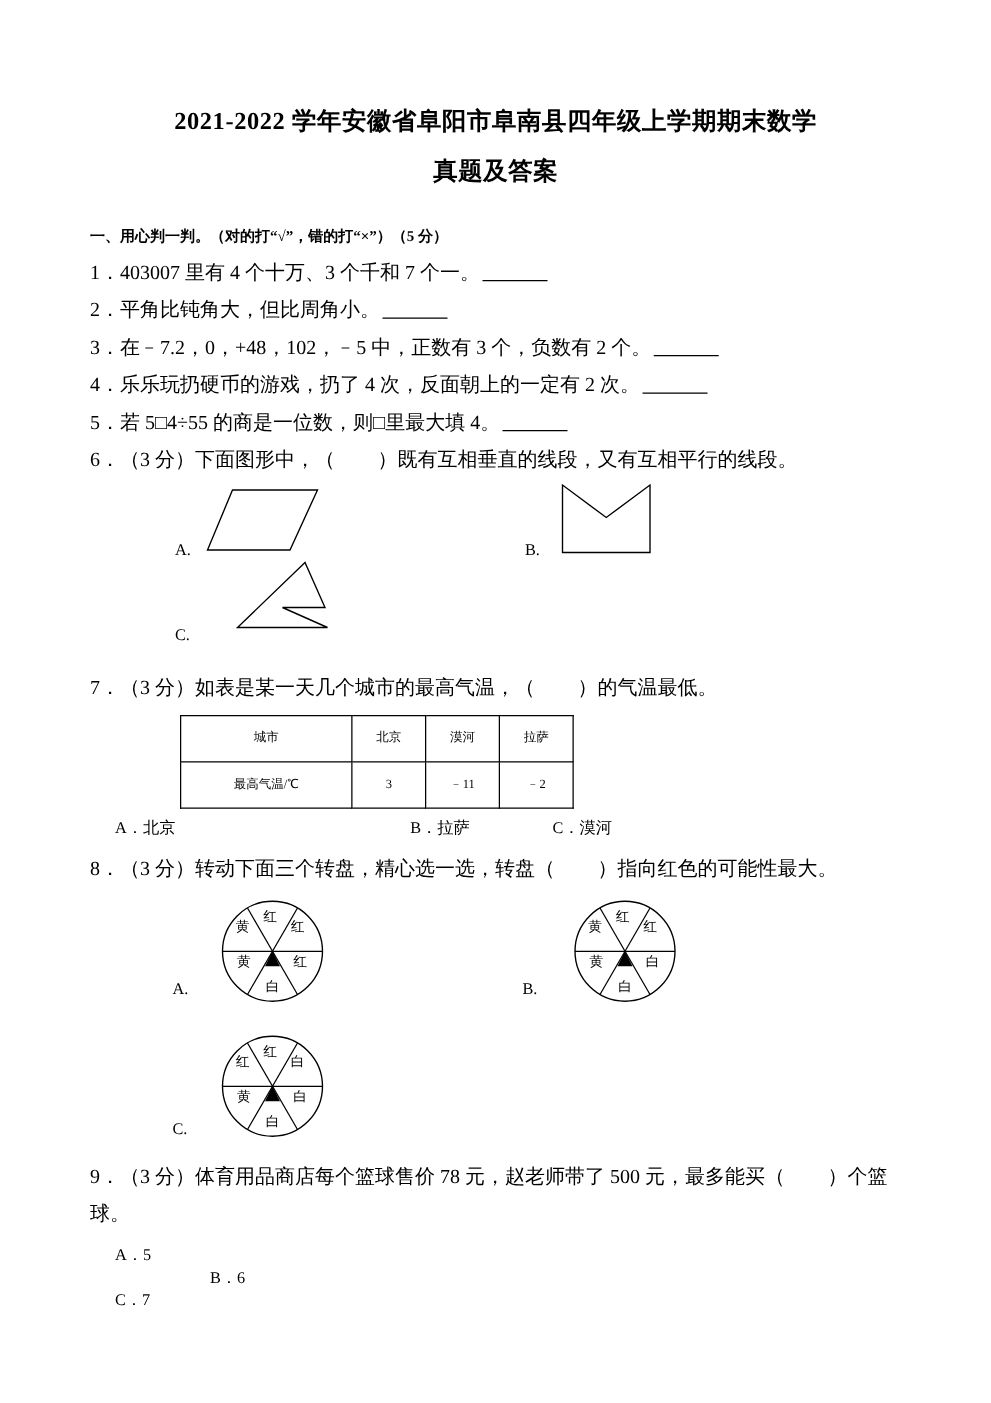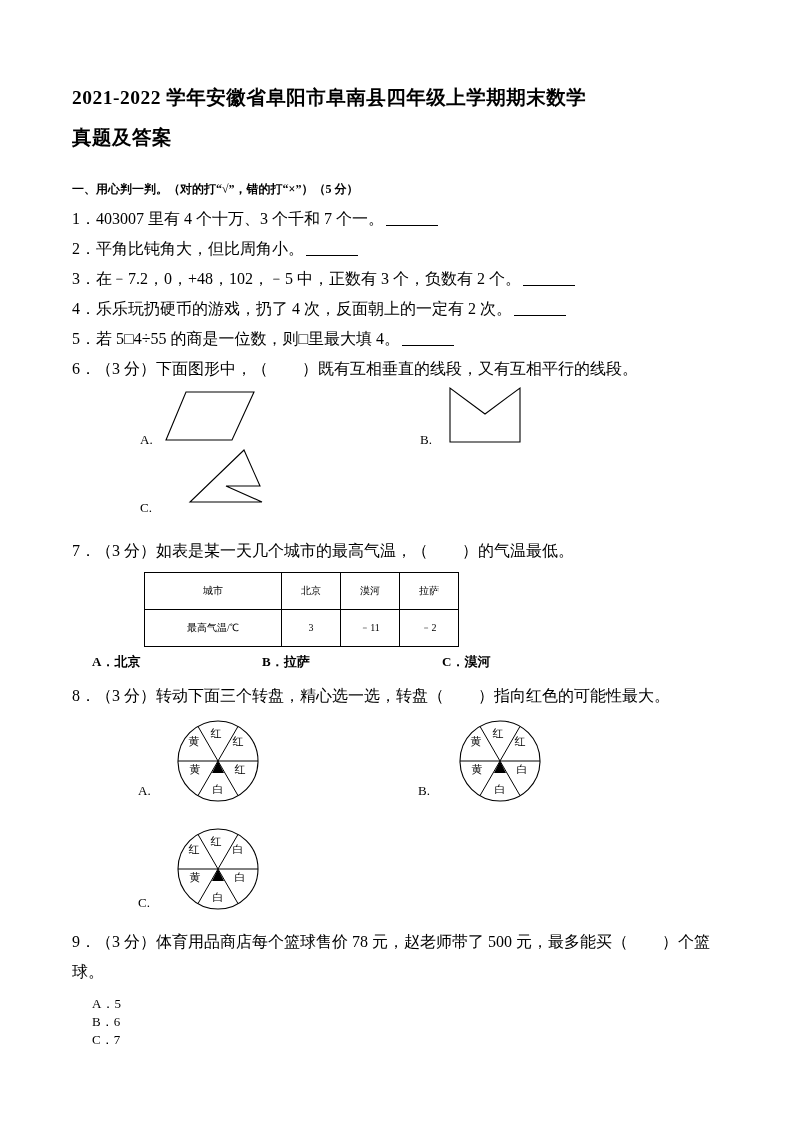--- a/index.html
+++ b/index.html
@@ -15,20 +15,21 @@
     position: relative;
   }
   .page {
     position: relative;
     width: 793px;
     height: 1122px;
     box-sizing: border-box;
     padding: 78px 72px 40px 72px;
   }
   .doc-title {
+    text-align: center;
     font-size: 19.5px;
     font-weight: 700;
     line-height: 40px;
     letter-spacing: 0.5px;
     font-family: "Liberation Serif", serif;
   }
   .doc-title .line2 {
     display: block;
   }
   .section-head {
@@ -78,23 +79,23 @@
   }
   table.temp-table td.city-cell {
     width: 56px;
   }
   .q7-choices {
     margin-top: 6px;
     font-size: 13px;
     display: flex;
     padding-left: 20px;
   }
-  .q7-choices span { display:inline-block;font-weight:bold; }
+  .q7-choices span { display:inline-block; }
   .c1 { width: 170px; }
-  .c2 { width: 180px; }
+  .c2 { width: 180px; text-align: center; }
 
   .q9-choices {
     margin-top: 8px;
     font-size: 13px;
     display: flex;
     padding-left: 20px;
     flex-direction: column;
   }
 
   svg { display: block; }

